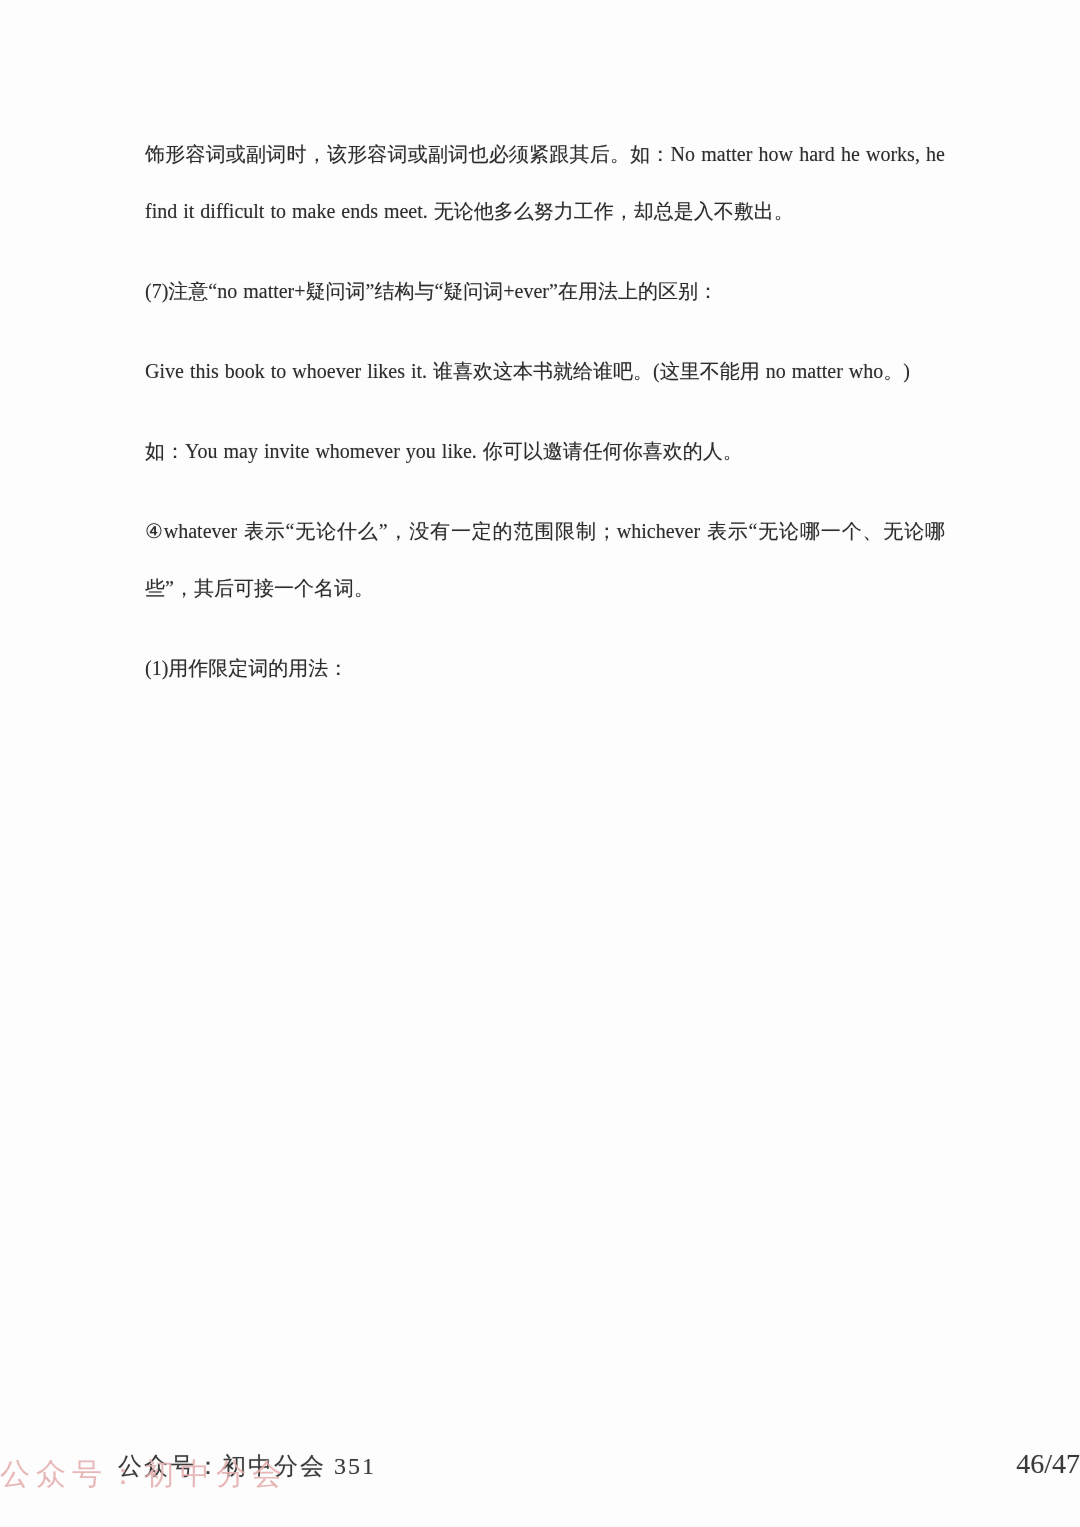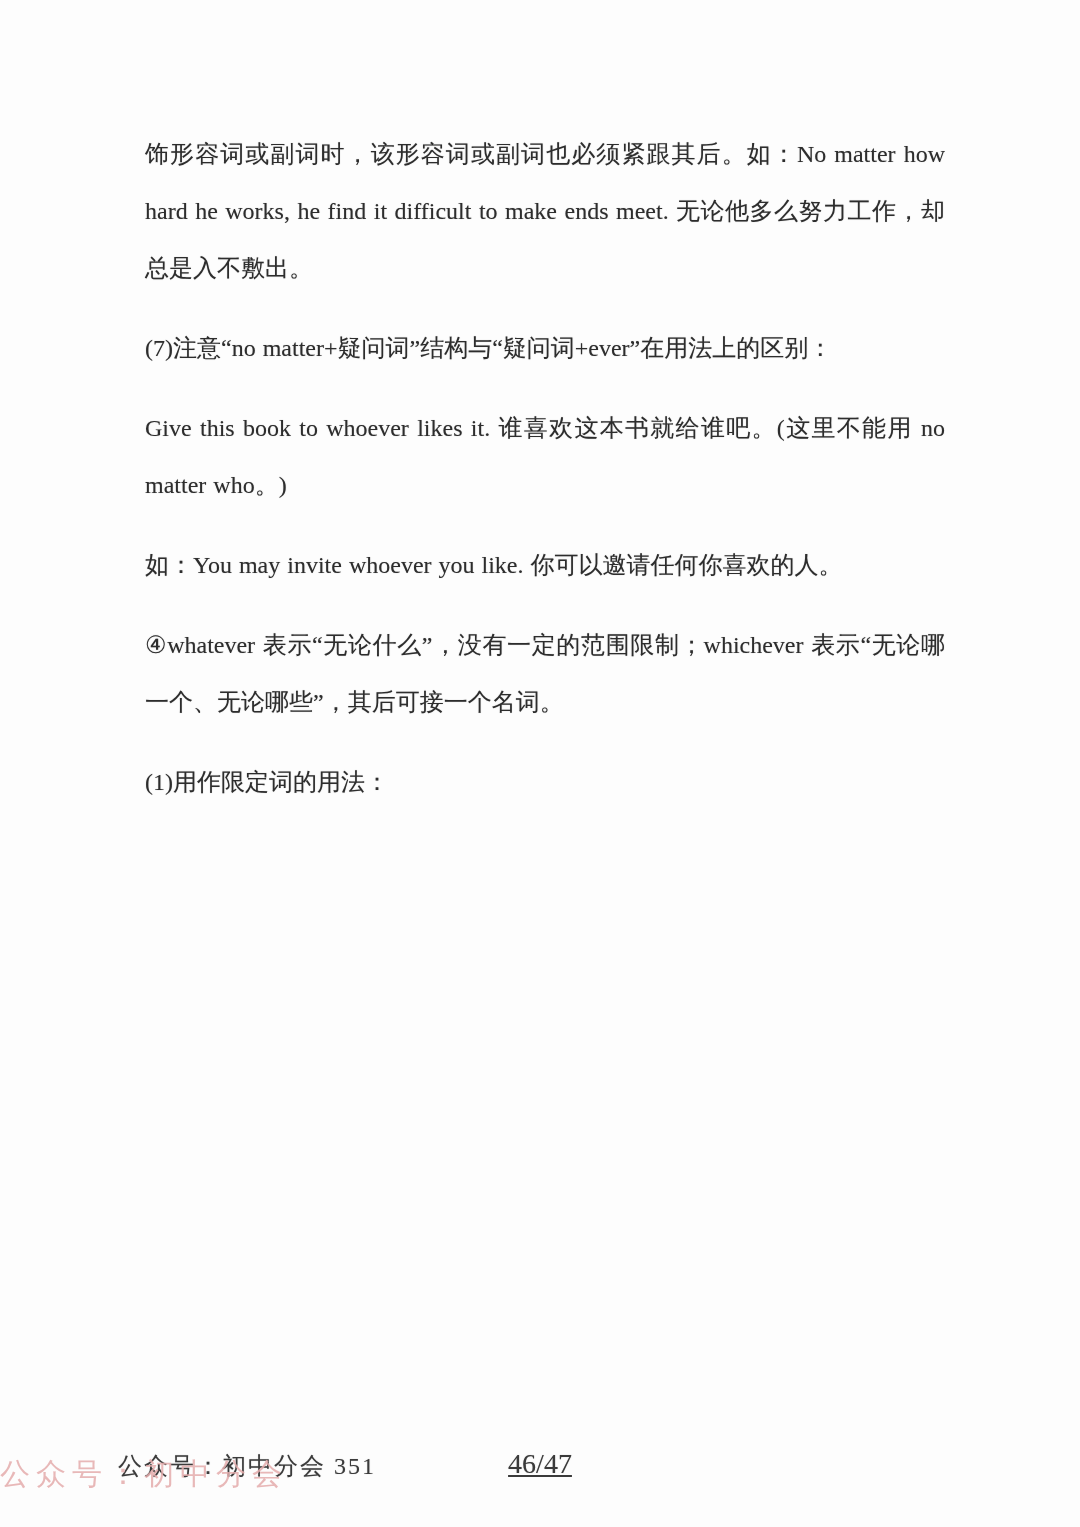--- a/index.html
+++ b/index.html
@@ -17,21 +17,21 @@
     overflow: hidden;
   }
   .content {
     position: absolute;
     top: 126px;
     left: 145px;
     width: 800px;
   }
   .para {
     margin: 0 0 23px 0;
-    font-size: 24px;
+    font-size: 20px;
     line-height: 57px;
     text-align: justify;
     text-shadow: 0 0 1px rgba(40, 40, 40, 0.35);
     word-spacing: 1px;
   }
   .footer {
     position: absolute;
     left: 0;
     right: 0;
     top: 1440px;
@@ -64,37 +64,36 @@
     color: #e5adad;
     letter-spacing: 6px;
     opacity: 0.85;
     z-index: 1;
   }
   .page-number {
     position: absolute;
     left: 0;
     right: 0;
     top: 0;
-    text-align: center;
+    text-align: right;
     font-size: 28px;
     color: #3a3a3a;
     text-shadow: 0 0 1px rgba(40, 40, 40, 0.35);
     z-index: 2;
-    text-decoration: underline;
   }
 </style>
 </head>
 <body>
 
 <div class="page">
   <main class="content">
     <p class="para">饰形容词或副词时，该形容词或副词也必须紧跟其后。如：No matter how hard he works, he find it difficult to make ends meet. 无论他多么努力工作，却总是入不敷出。</p>
     <p class="para">(7)注意“no matter+疑问词”结构与“疑问词+ever”在用法上的区别：</p>
     <p class="para">Give this book to whoever likes it. 谁喜欢这本书就给谁吧。(这里不能用 no matter who。)</p>
-    <p class="para">如：You may invite whoever you like. 你可以邀请任何你喜欢的人。</p>
+    <p class="para">如：You may invite whomever you like. 你可以邀请任何你喜欢的人。</p>
     <p class="para">④whatever 表示“无论什么”，没有一定的范围限制；whichever 表示“无论哪一个、无论哪些”，其后可接一个名词。</p>
     <p class="para">(1)用作限定词的用法：</p>
   </main>
 
   <footer class="footer">
     <span class="footer-left">公众号：初中分会  351</span>
     <div class="footer-center-stack">
       <span class="watermark">公众号：初中分会</span>
       <span class="page-number">46/47</span>
     </div>

